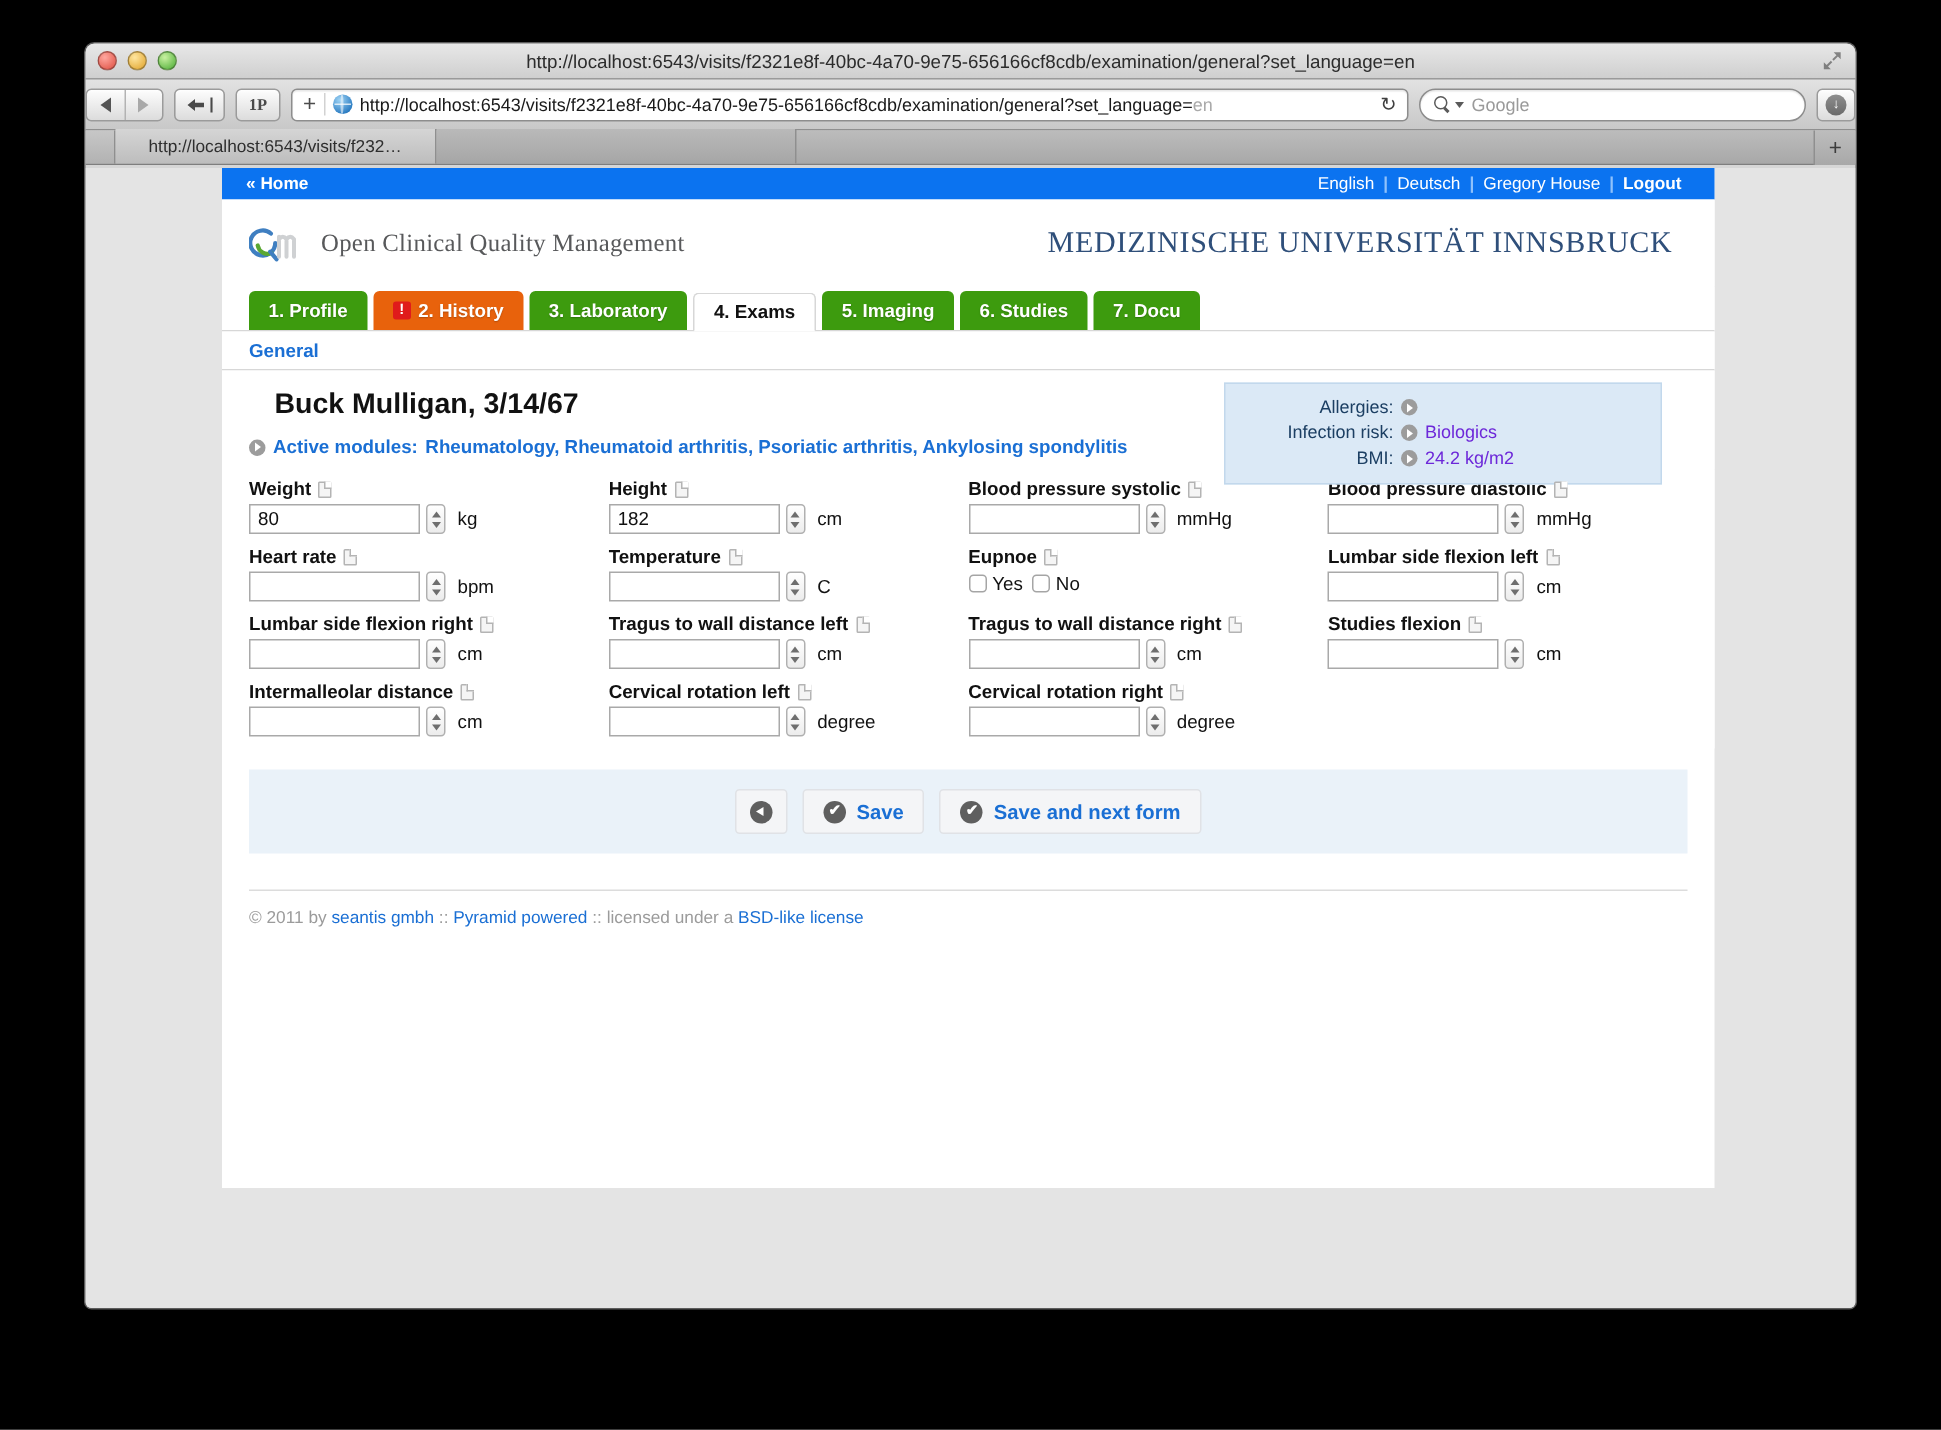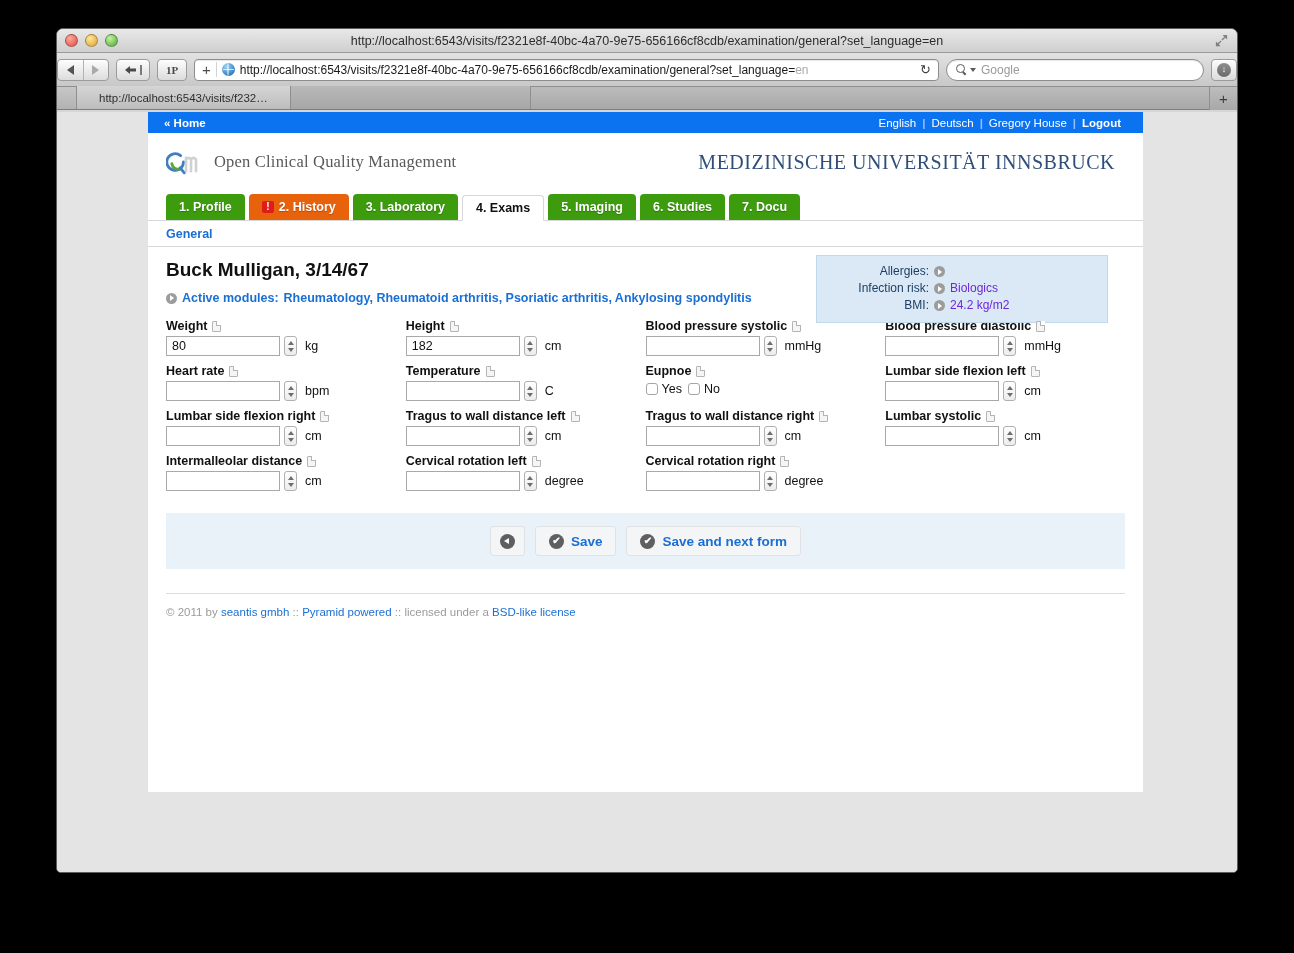--- a/index.html
+++ b/index.html
@@ -264,21 +264,21 @@
   }
 
   
   #patient-area {
     position: relative;
     padding: 12px 18px 8px 18px;
     background: #ffffff;
   }
   #patient-name {
     font-size: 19px; font-weight: bold; color: #111111;
-    margin: 0 0 10px 0;
+    margin: 0 0 10px 17px;
   }
   #modules-line {
     display: flex; align-items: center; gap: 5px;
     font-size: 12.5px;
   }
   #modules-line .mod-text { color: #1a6fd4; font-weight: bold; }
   .arrow-icon {
     width: 11px; height: 11px; border-radius: 50%;
     background: #9c9c9c; flex: 0 0 auto;
     display: inline-flex; align-items: center; justify-content: center;
@@ -702,21 +702,21 @@
               <input type="text" style="">
               <div class="spinner">
                 <span class="spin-up"></span>
                 <span class="spin-down"></span>
               </div>
               <span class="unit">cm</span>
             </div>
           </div>
           <div class="field">
             <div class="field-label">
-              <span>Lumbar systolic</span>
+              <span>Studies flexion</span>
               <span class="page-icon"></span>
             </div>
             <div class="field-control">
               <input type="text" style="">
               <div class="spinner">
                 <span class="spin-up"></span>
                 <span class="spin-down"></span>
               </div>
               <span class="unit">cm</span>
             </div>

